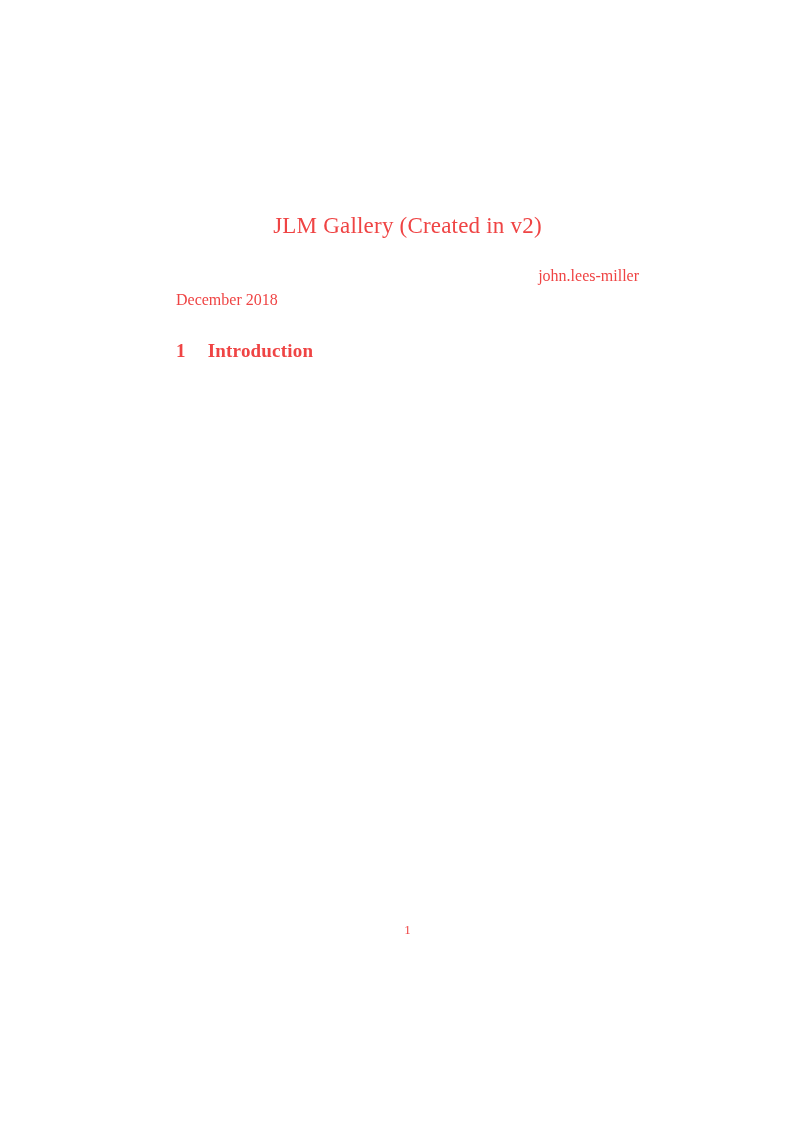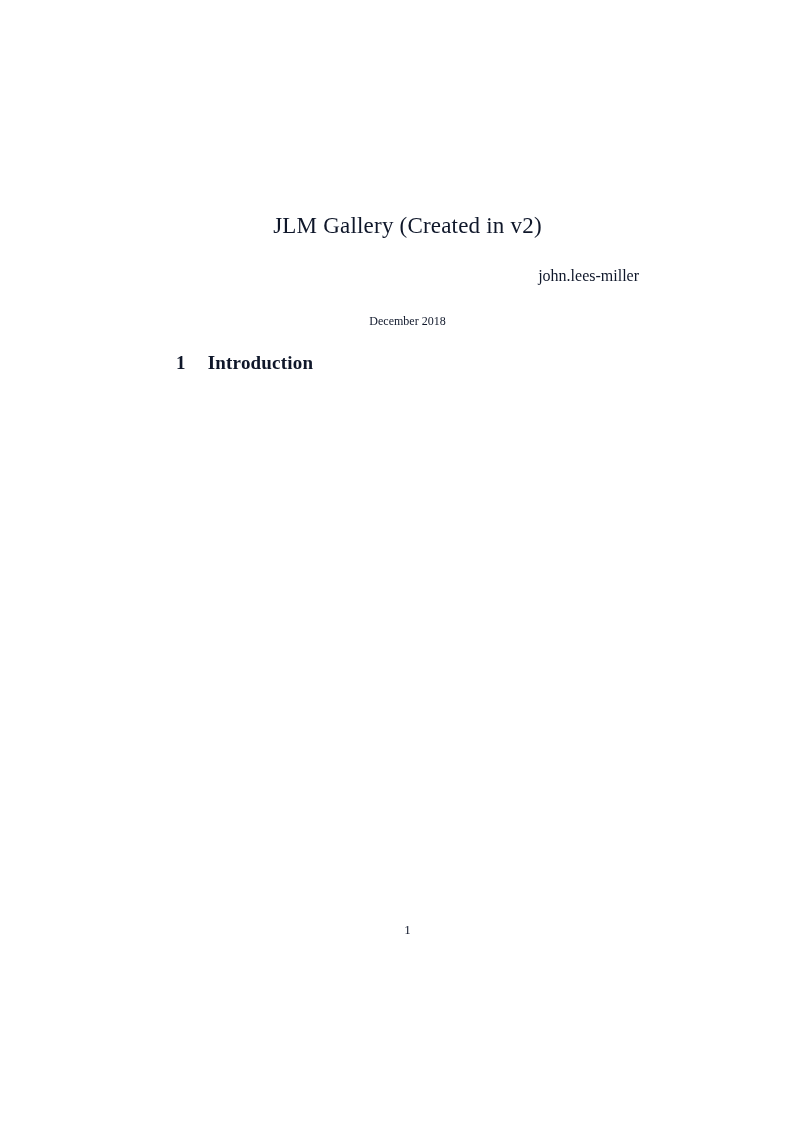--- a/index.html
+++ b/index.html
@@ -6,21 +6,21 @@
     margin: 0;
     padding: 0;
     background: #ffffff;
   }
   .page {
     position: relative;
     width: 794px;
     height: 1123px;
     background: #ffffff;
     font-family: "Liberation Serif", "DejaVu Serif", serif;
-    color: #0f172a;
+    color: #ef4444;
     overflow: hidden;
   }
   
   .text-column {
     position: absolute;
     left: 176px;
     width: 463px;
     top: 0;
     height: 100%;
   }
@@ -40,30 +40,30 @@
     position: absolute;
     top: 266px;
     left: 0;
     width: 100%;
     text-align: right;
     font-size: 16px;
     line-height: 1.2;
   }
   .doc-date {
     position: absolute;
-    top: 314px;
+    top: 290px;
     left: 0;
     width: 100%;
-    text-align: center;
-    font-size: 12px;
+    text-align: left;
+    font-size: 16px;
     line-height: 1.2;
   }
   .section-heading {
     position: absolute;
-    top: 352px;
+    top: 340px;
     left: 0;
     width: 100%;
     font-size: 19px;
     font-weight: bold;
     line-height: 1.2;
     margin: 0;
     letter-spacing: 0.2px;
   }
   .section-number {
     display: inline-block;

